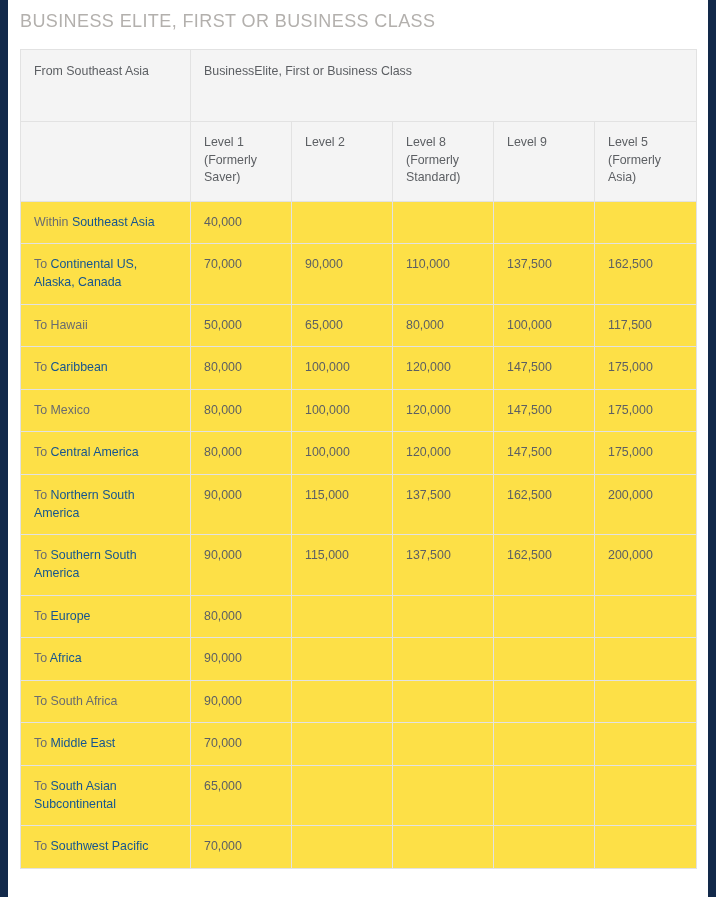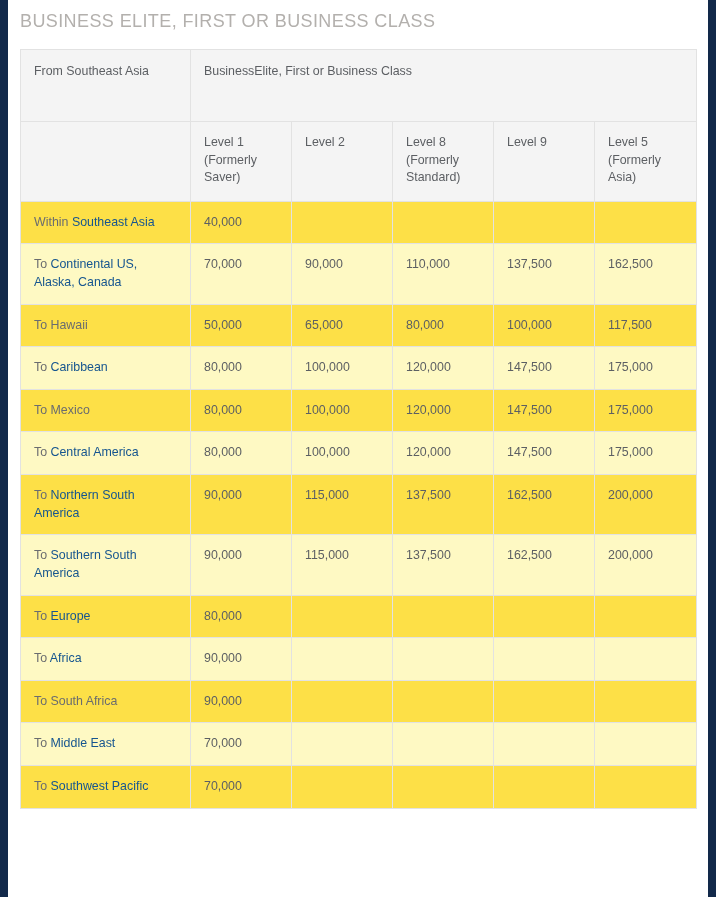--- a/index.html
+++ b/index.html
@@ -69,21 +69,21 @@
 
   thead th {
     background: #f4f4f4;
     font-weight: 400;
     color: #55595e;
   }
   tr.head-top th { height: 32px; padding-top: 13px; padding-bottom: 26px; }
   tr.head-levels th { height: 46px; padding-top: 12px; padding-bottom: 14px; }
 
   tbody tr.odd  td { background: #fde047; }
-  tbody tr.even td { background: #fef9c3; margin-left: 20px; }
+  tbody tr.even td { background: #fde047; margin-left: 20px; }
 
   td.label-cell { color: #5f6266; }
   td.num-cell { color: #5c5f63; white-space: nowrap; }
   td.empty-cell { }
 
   .lead { color: #6a6c6f; }
   a.region-link {
     color: #16558f;
     text-decoration: none;
     font-weight: 400;
@@ -212,20 +212,28 @@
             </tr>
             <tr class="even">
               <td class="label-cell"><span class="lead">To </span><a class="region-link" href="#">Middle East</a></td>
               <td class="num-cell">70,000</td>
               <td class="num-cell empty-cell"></td>
               <td class="num-cell empty-cell"></td>
               <td class="num-cell empty-cell"></td>
               <td class="num-cell empty-cell"></td>
             </tr>
             <tr class="odd">
+              <td class="label-cell"><span class="lead">To </span><a class="region-link" href="#">South Asian Subcontinental</a></td>
+              <td class="num-cell">65,000</td>
+              <td class="num-cell empty-cell"></td>
+              <td class="num-cell empty-cell"></td>
+              <td class="num-cell empty-cell"></td>
+              <td class="num-cell empty-cell"></td>
+            </tr>
+            <tr class="odd">
               <td class="label-cell"><span class="lead">To </span><a class="region-link" href="#">Southwest Pacific</a></td>
               <td class="num-cell">70,000</td>
               <td class="num-cell empty-cell"></td>
               <td class="num-cell empty-cell"></td>
               <td class="num-cell empty-cell"></td>
               <td class="num-cell empty-cell"></td>
             </tr>
           </tbody>
 
       </table>

